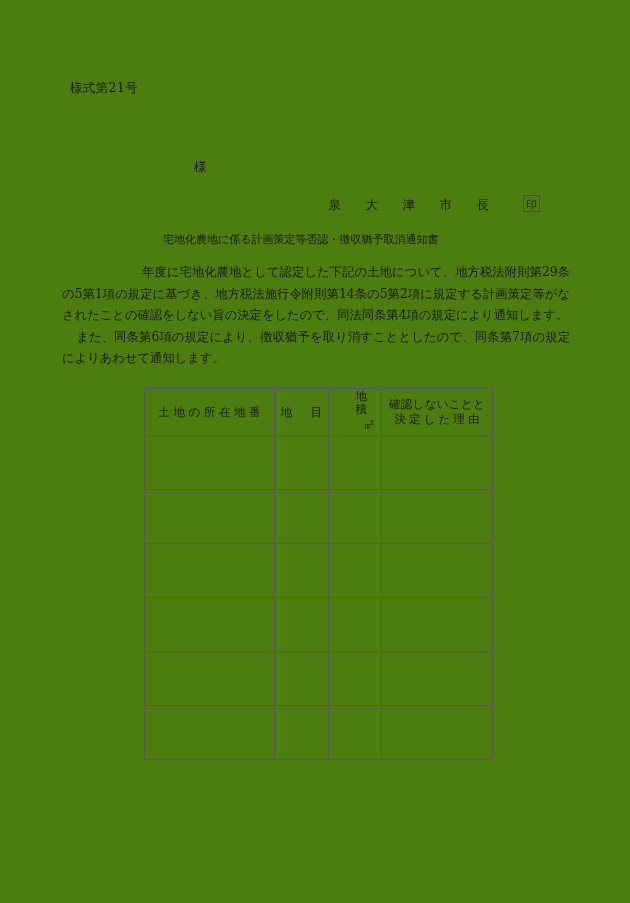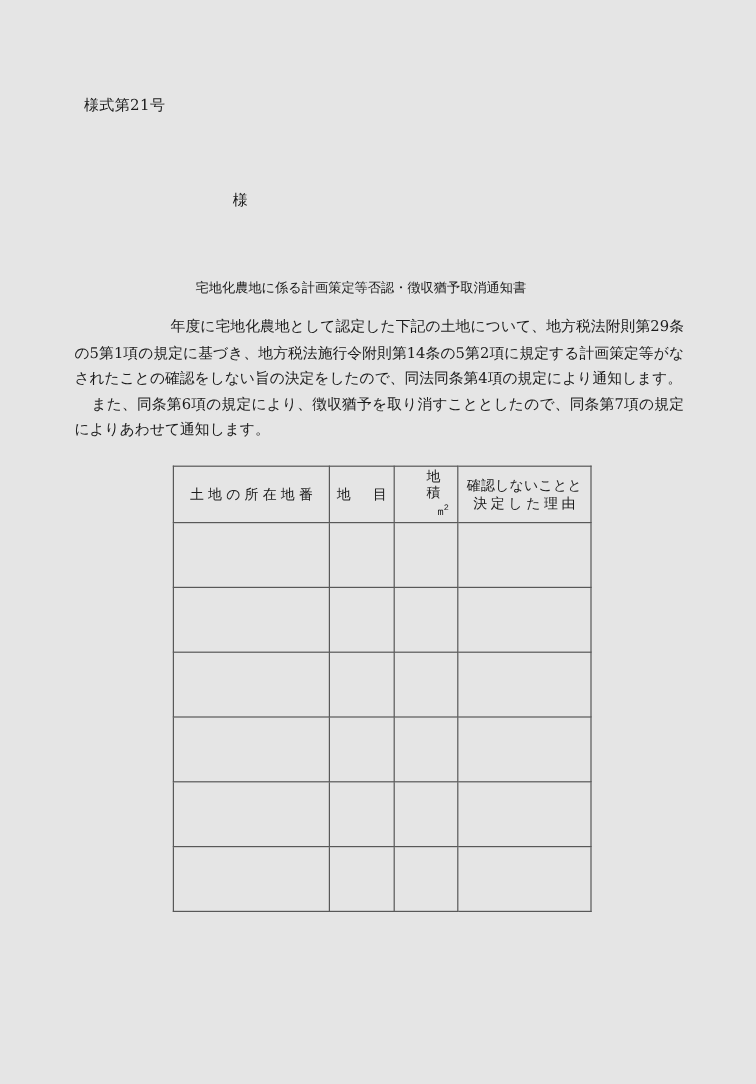--- a/index.html
+++ b/index.html
@@ -8,21 +8,21 @@
     background: #ffffff;
   }
   body {
     font-family: "DejaVu Serif", "Liberation Serif", serif;
     color: #1b1b1b;
   }
   .page {
     position: relative;
     width: 630px;
     height: 903px;
-    background: #e5e5e5;
+    background: #4d7c0f;
     overflow: hidden;
   }
 
   
   .form-no {
     position: absolute;
     left: 70px;
     top: 80px;
     font-size: 12.5px;
     letter-spacing: 0.3px;
@@ -158,20 +158,23 @@
 </head>
 <body>
 
 <div class="page">
 
   <div class="form-no">様式第21号</div>
 
 
   <div class="addressee">様</div>
 
+  <div class="issuer">
+    <span class="issuer-name">泉　大　津　市　長</span><span class="seal-box">印</span>
+  </div>
 
   <div class="doc-title">宅地化農地に係る計画策定等否認・徴収猶予取消通知書</div>
 
   <div class="body-block">
     <p class="body-para"><span class="lead-blank"></span><span>年度に宅地化農地として認定した下記の土地について、地方税法附則第29条の5第1項の規定に基づき、地方税法施行令附則第14条の5第2項に規定する計画策定等がなされたことの確認をしない旨の決定をしたので、同法同条第4項の規定により通知します。</span></p>
     <p class="body-para"><span class="lead-indent"></span><span>また、同条第6項の規定により、徴収猶予を取り消すこととしたので、同条第7項の規定によりあわせて通知します。</span></p>
   </div>
 
   <table class="land-table">
     <thead>

